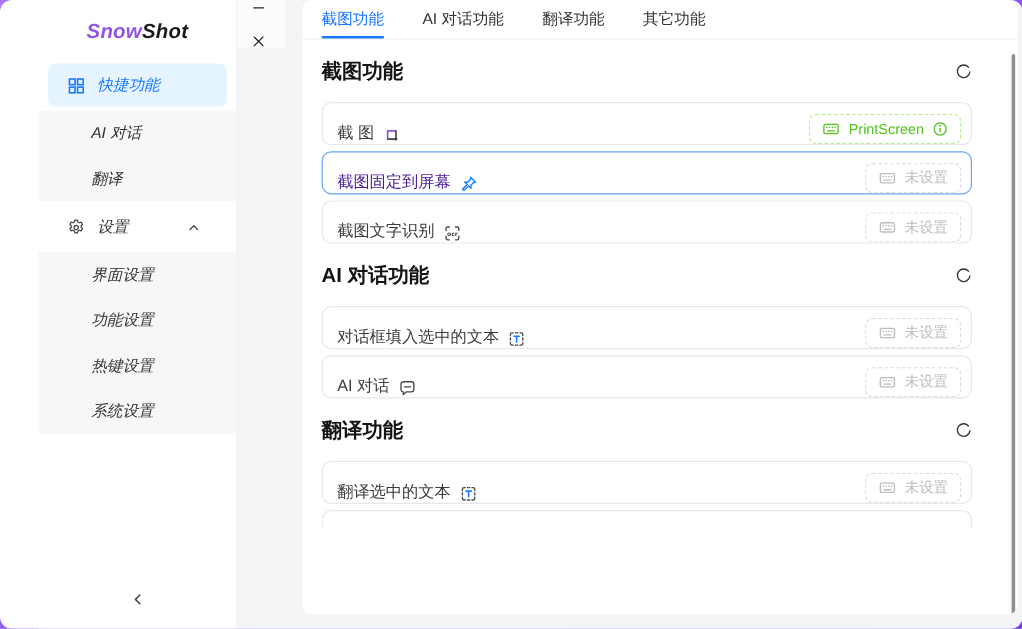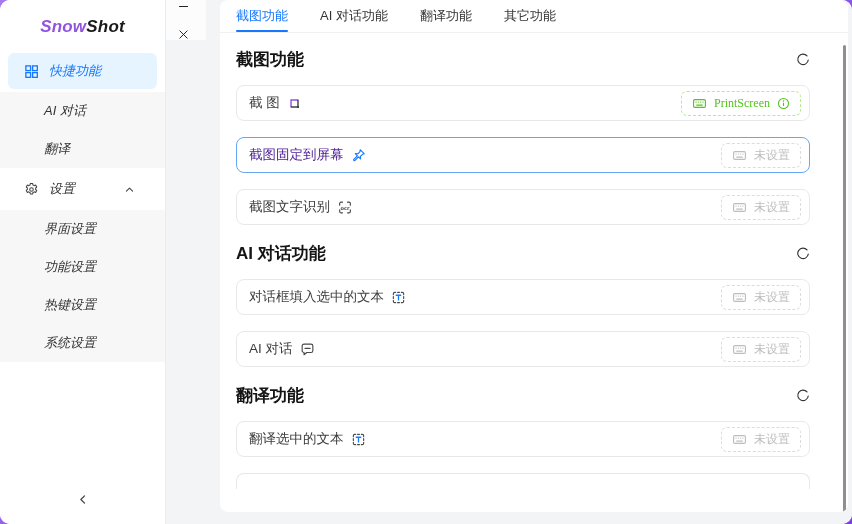--- a/index.html
+++ b/index.html
@@ -9,21 +9,21 @@
     --unset:#bdbdbd;
   }
   *{box-sizing:border-box;margin:0;padding:0;}
   html,body{width:852px;height:524px;overflow:hidden;}
   body{
     font-family:"Liberation Sans","DejaVu Sans",sans-serif;
     background:linear-gradient(135deg,#a678f2 0%,#7b3fe4 100%);
   }
   .window{
     width:852px;height:524px;border-radius:10px;overflow:hidden;
-    display:flex;background:#fff;
+    display:flex;background:#fff;padding-left:32px;
   }
   
   .sidebar{
     flex:0 0 166px;width:166px;background:#fff;border-right:1px solid #ececee;
     display:flex;flex-direction:column;
   }
   .logo{
     text-align:center;padding:17px 0 13px;font-size:17px;font-weight:bold;
     font-style:italic;letter-spacing:.2px;color:#1a1a1a;
   }
@@ -67,31 +67,31 @@
   .tab.active::after{
     content:"";position:absolute;left:0;right:0;bottom:0;height:2.5px;
     background:var(--accent);border-radius:2px;
   }
   .content{padding:0 38px 0 16px;}
   .sec-head{display:flex;align-items:center;justify-content:space-between;margin:14px 0 12px;}
   .sec-head h2{font-size:17px;font-weight:700;color:#141414;line-height:26px;}
   .spin{color:#333;display:flex;cursor:pointer;}
   .row{
     height:36px;border:1px solid #e8e8e8;border-radius:8px;background:#fff;
-    display:flex;align-items:center;padding:0 8px 0 12px;margin-bottom:16px;cursor:pointer;
+    display:flex;align-items:flex-end;padding:0 8px 0 12px;margin-bottom:5px;cursor:pointer;
   }
   .row-label{font-size:13.5px;color:#3c3c3c;}
   .row-ic{margin-left:7px;display:flex;color:#474747;}
   .row.highlighted{border-color:#69a5f5;}
   .row.highlighted .row-label{color:#4c1d95;}
   .row.highlighted .row-ic{color:var(--accent);}
   .hotkey-btn{
     margin-left:auto;display:flex;align-items:center;gap:7px;height:25px;padding:0 10px;
     border:1px dashed #dcdcdc;border-radius:6px;background:#fff;font-size:12px;
-    color:var(--unset);cursor:pointer;font-family:Liberation Serif, serif;
+    color:var(--unset);cursor:pointer;font-family:Liberation Sans, sans-serif;
   }
   .hotkey-btn .icon{display:flex;}
   .hotkey-btn.set{border-color:#b7eb8f;color:var(--green);}
   .partial-row{height:16px;border:1px solid #e8e8e8;border-bottom:none;border-radius:8px 8px 0 0;}
   .scroll-thumb{
     position:absolute;top:45px;bottom:0;right:2px;width:3px;background:#8f8f8f;
     border-radius:2px;cursor:pointer;
   }
 </style>
 </head>

